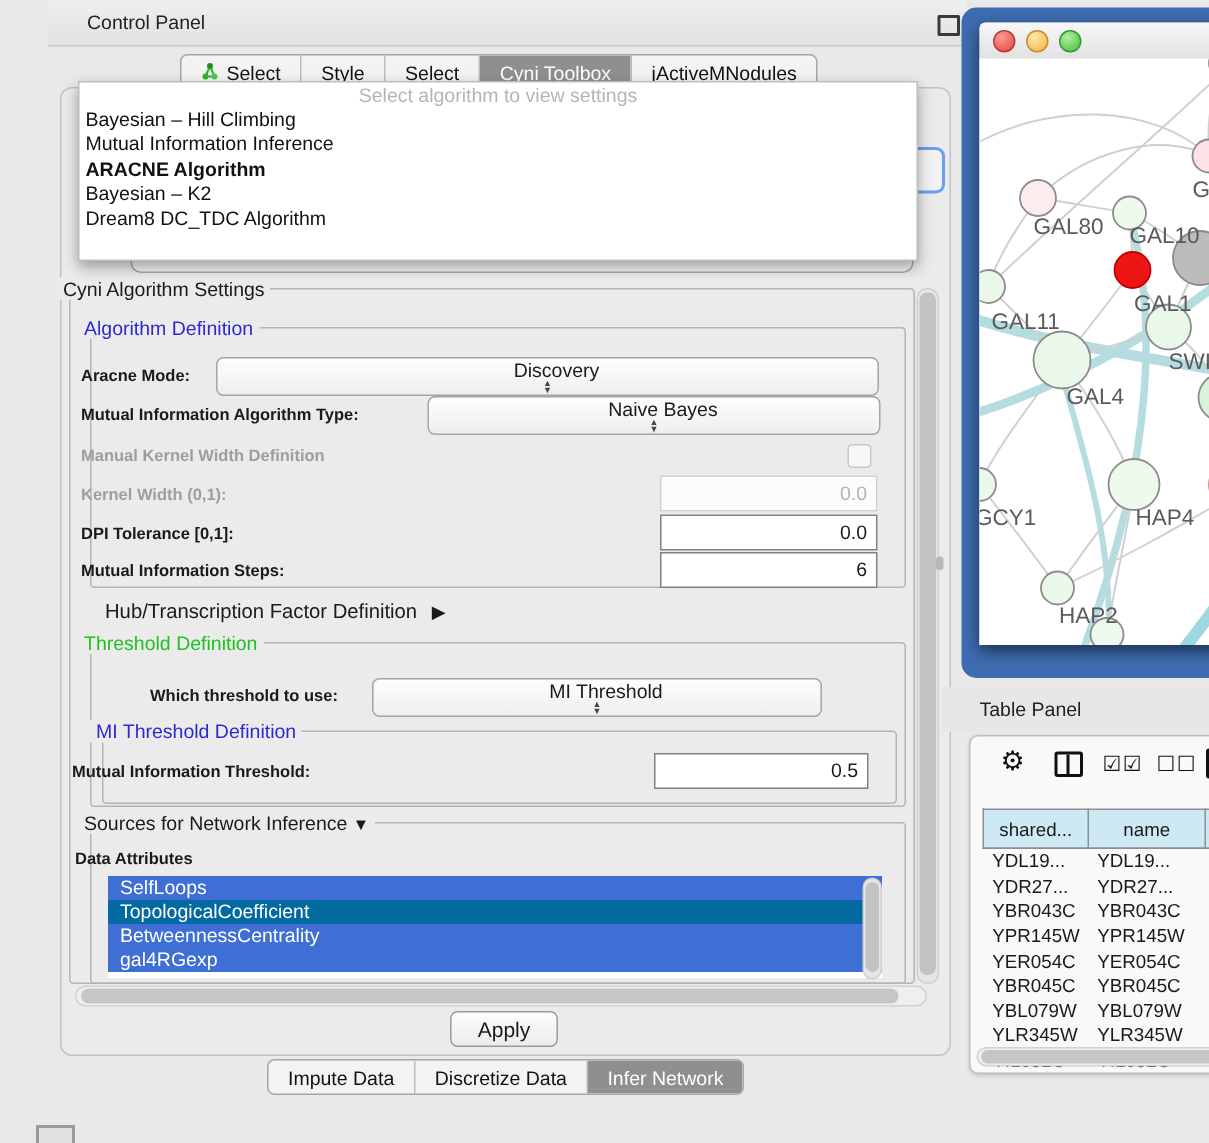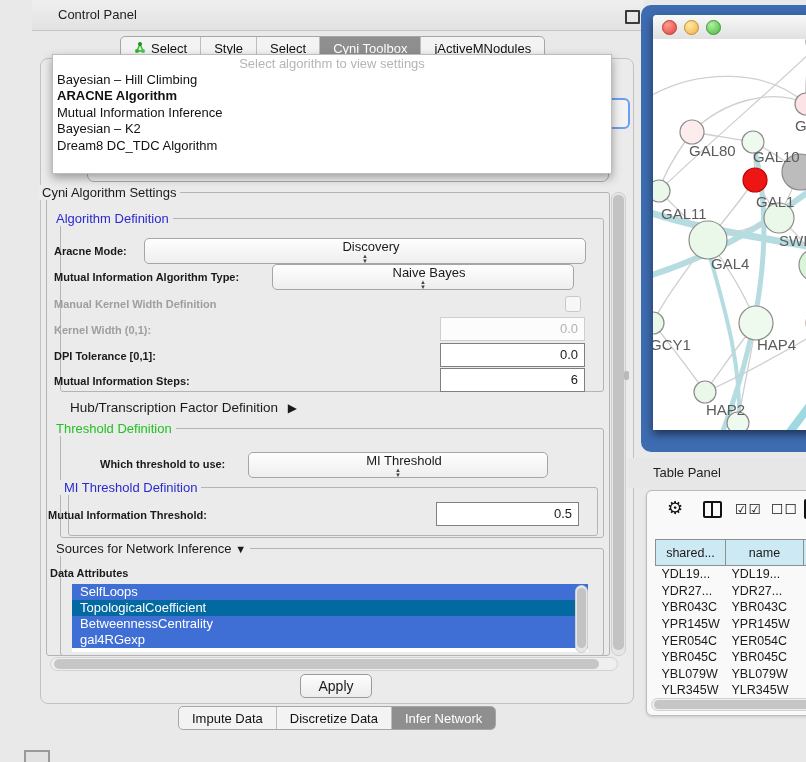--- a/index.html
+++ b/index.html
@@ -153,41 +153,41 @@
         </div>
       </div>
 
     <div id="combo-fragment" class="abs"></div>
     <div id="box-fragment" class="abs"></div>
 
     <div id="algo-popup" class="abs">
       <div id="algo-placeholder">Select algorithm to view settings</div>
       <div>
           <div class="popup-item">Bayesian – Hill Climbing</div>
+          <div class="popup-item">Mutual Information Inference</div>
           <div class="popup-item sel">ARACNE Algorithm</div>
-          <div class="popup-item">Mutual Information Inference</div>
           <div class="popup-item">Bayesian – K2</div>
           <div class="popup-item">Dream8 DC_TDC Algorithm</div>
         </div>
     </div>
 
     <div class="abs group" style="left:14px;top:192px;width:562px;height:462px;"></div>
     <div class="gtitle" style="left:22px;top:185px;">Cyni Algorithm Settings</div>
 
     <div class="abs group" style="left:28px;top:218px;width:542px;height:172px;"></div>
     <div class="gtitle blue" style="left:36px;top:211px;">Algorithm Definition</div>
 
     <div class="flabel" style="left:38px;top:245px;">Aracne Mode:</div>
     <div class="combo" style="left:128px;top:238px;width:440px;">
       <span class="cv">Discovery</span>
       <span class="steppers">▲<br>▼</span>
     </div>
 
     <div class="flabel" style="left:38px;top:271px;">Mutual Information Algorithm Type:</div>
-    <div class="combo" style="left:256px;top:264px;width:300px;">
+    <div class="combo" style="left:269px;top:264px;width:300px;">
       <span class="cv">Naive Bayes</span>
       <span class="steppers">▲<br>▼</span>
     </div>
 
     <div class="flabel dis" style="left:38px;top:298px;">Manual Kernel Width Definition</div>
     <div class="checkbox" style="left:549px;top:296px;"></div>
 
     <div class="flabel dis" style="left:38px;top:324px;">Kernel Width (0,1):</div>
     <div class="tfield dis" style="left:424px;top:317px;width:137px;">0.0</div>
 

